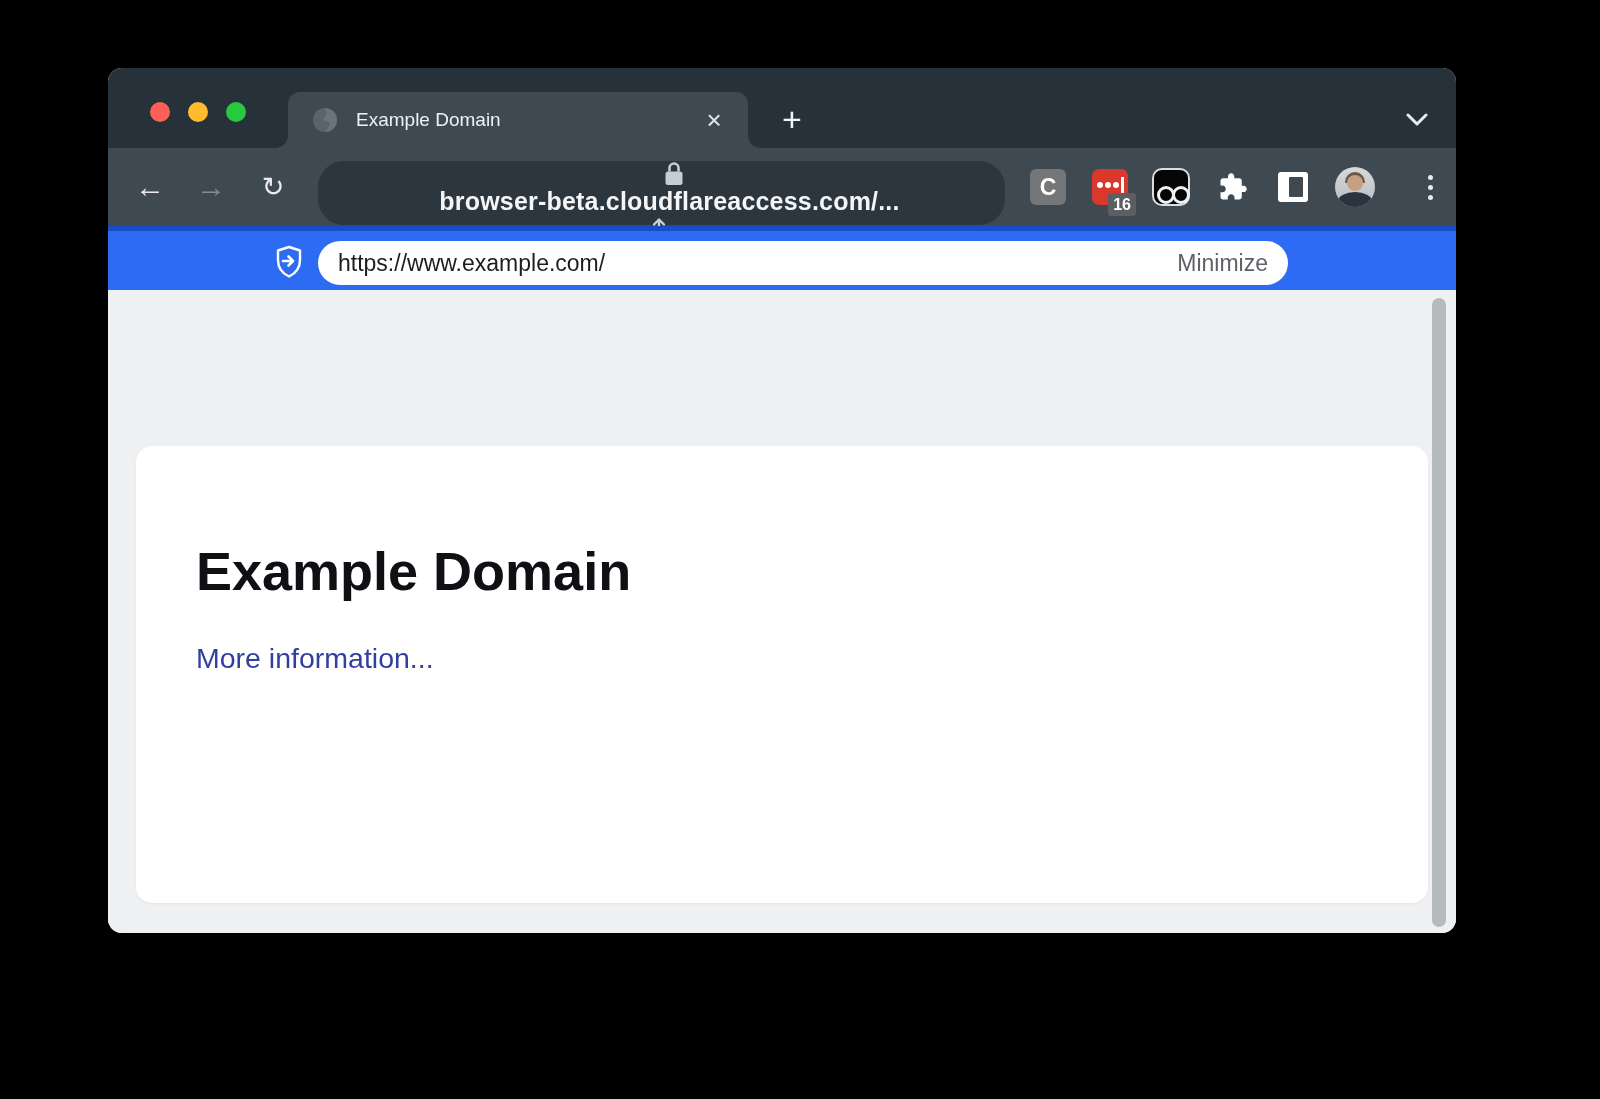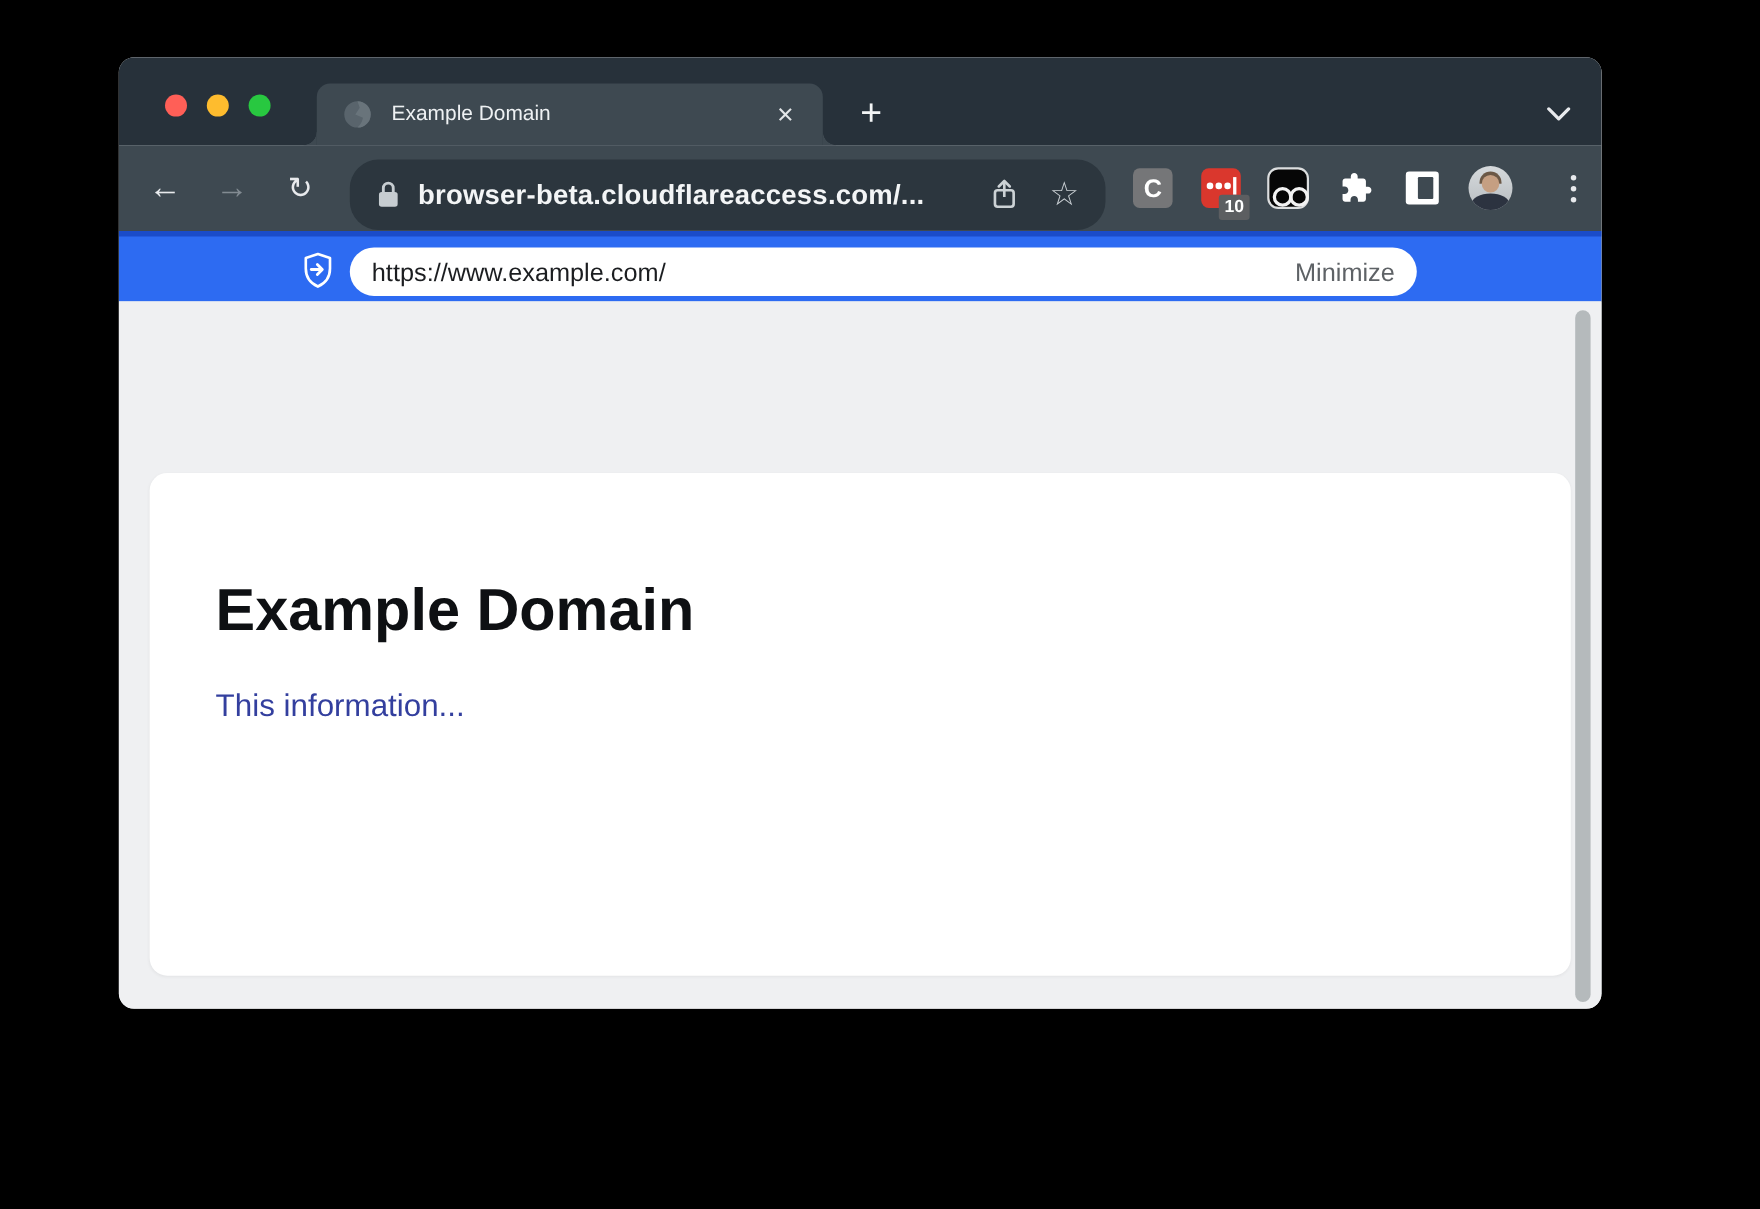--- a/index.html
+++ b/index.html
@@ -1,18 +1,18 @@
 <!DOCTYPE html>
 <html><head>
 <meta charset="utf-8">
 <style>
   html,body{margin:0;padding:0;}
   body{width:1600px;height:1099px;background:#000;position:relative;
        font-family:"Liberation Sans",sans-serif;overflow:hidden;}
-  .window{position:absolute;left:108px;top:52px;width:1348px;height:865px;
+  .window{position:absolute;left:108px;top:68px;width:1348px;height:865px;
           border-radius:14px;overflow:hidden;background:#eff0f2;}
 
   
   .tabstrip{position:relative;height:80px;background:#27313a;}
   .traffic{position:absolute;left:42px;top:34px;display:flex;gap:18px;}
   .traffic span{width:20px;height:20px;border-radius:50%;display:block;}
   .tab{position:absolute;left:180px;top:24px;width:460px;height:56px;background:#3e4951;
        border-radius:12px 12px 0 0;display:flex;align-items:center;}
   .tab::before,.tab::after{content:"";position:absolute;bottom:0;width:12px;height:12px;}
   .tab::before{left:-12px;background:radial-gradient(circle at 0 0,transparent 11.5px,#3e4951 12px);}
@@ -26,21 +26,21 @@
   .strip-chevron{position:absolute;left:1289px;top:31px;width:40px;height:40px;display:flex;
           align-items:center;justify-content:center;}
 
   
   .toolbar{position:relative;height:78px;background:#3e4951;}
   .navbtn{position:absolute;top:19px;width:40px;height:40px;display:flex;align-items:center;
           justify-content:center;border-radius:50%;color:#e8eaed;font-size:30px;}
   .navbtn.fwd{color:#828b92;}
   .navbtn.reload{font-size:27px;}
   .omnibox{position:absolute;left:210px;top:13px;width:687px;height:64px;border-radius:26px;
-           background:#2c363e;display:flex;align-items:center;}
+           background:#2c363e;display:flex;align-items:center;flex-direction:column;}
   .lock{margin-left:24px;flex:0 0 auto;}
   .url{margin-left:16px;color:#f3f5f6;font-size:25px;font-weight:600;letter-spacing:.2px;white-space:nowrap;}
   .omni-spacer{flex:1;}
   .share{margin-right:6px;flex:0 0 auto;}
   .star{margin:0 24px 0 22px;color:#c9cfd3;font-size:30px;line-height:1;}
   .ext{position:absolute;display:flex;align-items:center;justify-content:center;}
   .ext-c{left:922px;top:21px;width:36px;height:36px;background:#757678;border-radius:6px;
          color:#fff;font-size:23px;font-weight:700;}
   .ext-red{left:984px;top:21px;width:36px;height:36px;background:#da372d;border-radius:7px;}
   .ext-red .dot{position:absolute;width:6px;height:6px;border-radius:50%;background:#fff;top:13px;}
@@ -128,21 +128,21 @@
       <span class="star">☆</span>
     </div>
 
     <div class="ext ext-c">C</div>
 
     <div class="ext ext-red">
       <span class="dot d1"></span>
       <span class="dot d2"></span>
       <span class="dot d3"></span>
       <span class="bar"></span>
-      <span class="badge">10</span>
+      <span class="badge">16</span>
     </div>
 
     <div class="ext ext-cam">
       <span class="c1"></span>
       <span class="c2"></span>
     </div>
 
     <div class="ext puzzle">
       <svg width="30" height="30" viewBox="0 0 24 24">
           <path fill="#ffffff" d="M20.5 11H19V7c0-1.1-.9-2-2-2h-4V3.5C13 2.12 11.88 1 10.5 1S8 2.12 8 3.5V5H4c-1.1 0-1.99.9-1.99 2v3.8H3.5c1.49 0 2.7 1.21 2.7 2.7s-1.21 2.7-2.7 2.7H2V20c0 1.1.9 2 2 2h3.8v-1.5c0-1.49 1.21-2.7 2.7-2.7 1.49 0 2.7 1.21 2.7 2.7V22H17c1.1 0 2-.9 2-2v-4h1.5c1.38 0 2.5-1.12 2.5-2.5S21.88 11 20.5 11z"></path>
@@ -175,17 +175,17 @@
     <div class="iso-pill">
       <input class="iso-input" type="text" value="https://www.example.com/" style="">
       <span class="minimize">Minimize</span>
     </div>
   </div>
 
   <div class="content">
     <div class="scroll-thumb"></div>
     <div class="card">
       <h1>Example Domain</h1>
-      <a href="#">This information...</a>
+      <a href="#">More information...</a>
     </div>
   </div>
 
 </div>
 
 </body></html>

